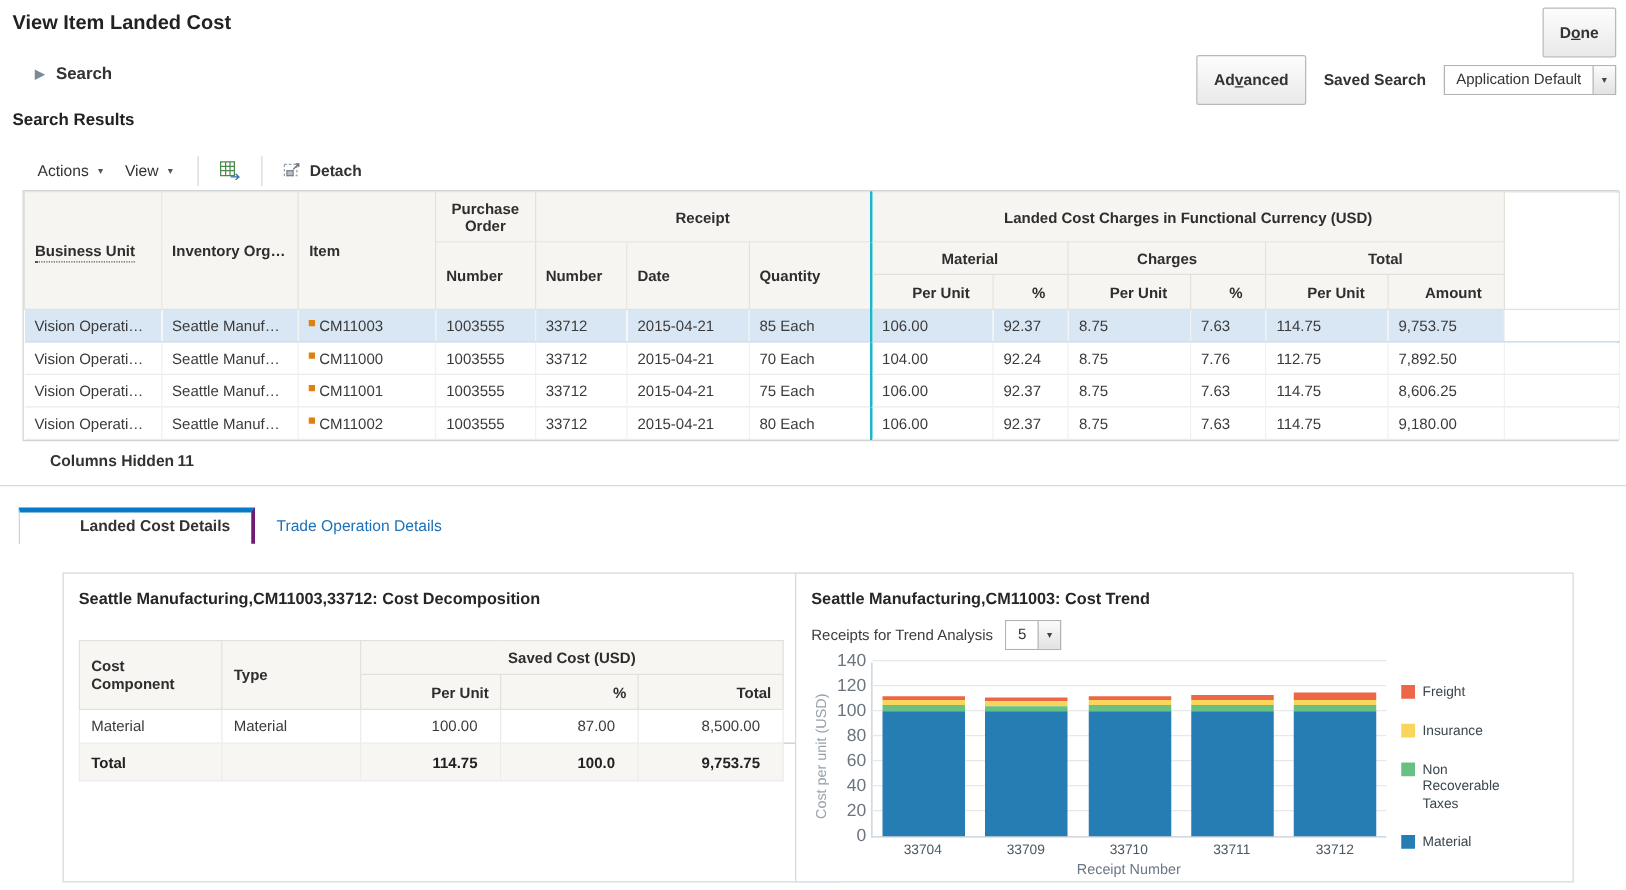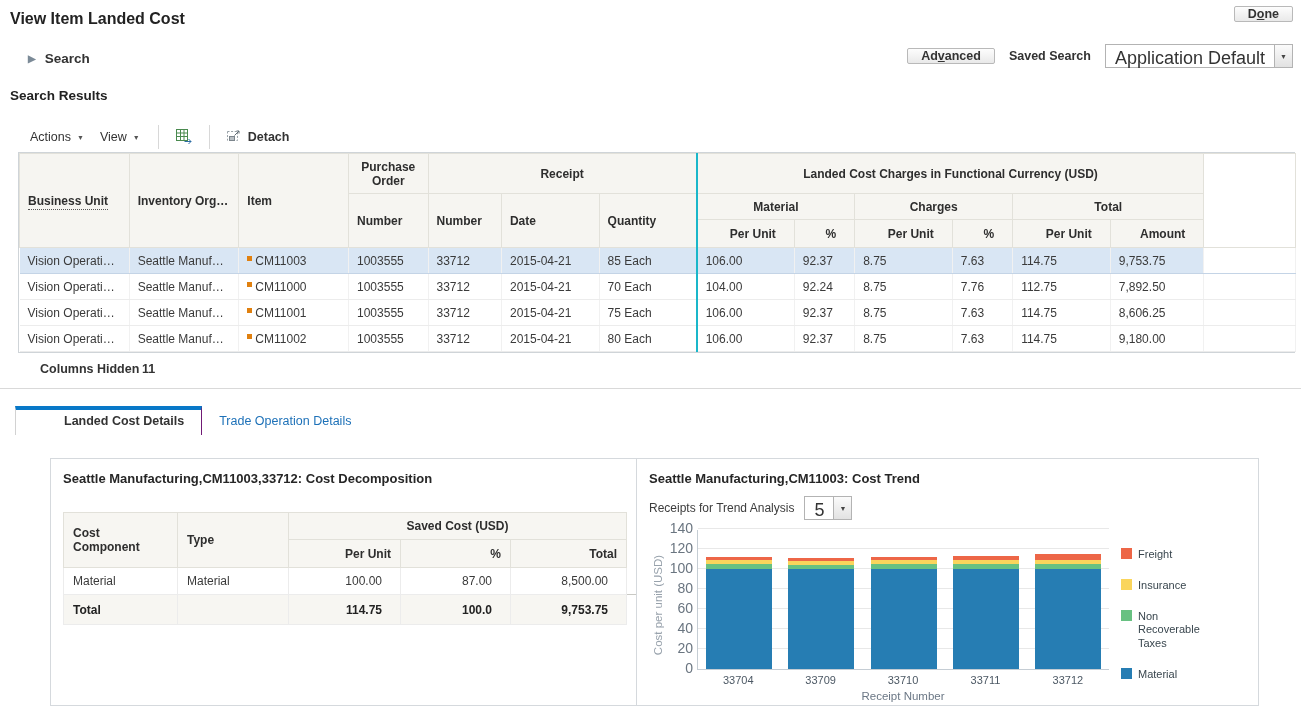--- a/index.html
+++ b/index.html
@@ -3,34 +3,34 @@
 <meta charset="utf-8">
 <style>
   * { box-sizing: border-box; }
   html,body { margin:0; padding:0; background:#fff; }
   body { font-family:"Liberation Sans", sans-serif; color:#333; font-size:12px; }
   .page { position:relative; width:1301px; height:712px; background:#fff; overflow:hidden;text-decoration:underline; }
   .abs { position:absolute; }
 
   
   .btn { display:inline-block; background:linear-gradient(#fdfdfd,#e9e9e9); border:1px solid #b9b9b9;
-         border-radius:2px; font-weight:bold; font-size:12.5px; color:#333; padding:0 13px; cursor:pointer;
+         border-radius:2px; font-weight:bold; font-size:12.5px; color:#333; padding:12px 13px; cursor:pointer;
          font-family:"Liberation Sans", sans-serif; }
   .btn u { text-decoration:underline; }
 
   
   .page-title { font-size:16px; font-weight:bold; color:#222; }
 
   
   .search-toggle { display:flex; align-items:center; gap:9px; font-size:13.5px; font-weight:bold; color:#333; cursor:pointer; }
   .disclosure { color:#7b8a97; font-size:10px; }
   .search-controls { display:flex; align-items:center; gap:14px; }
   .saved-search-label { font-size:12.5px; font-weight:bold; color:#333; }
   .select { display:inline-flex; align-items:stretch; border:1px solid #b3b3b3; height:24px; background:#fff; }
-  .select .val { padding:3px 9px 0 9px; font-size:18px; color:#333; background:#fff; }
+  .select .val { padding:3px 9px 0 9px; font-size:12px; color:#333; background:#fff; }
   .select .dd { width:18px; background:linear-gradient(#fbfbfb,#e2e2e2); border-left:1px solid #b3b3b3;
                 display:flex; align-items:center; justify-content:center; font-size:7px; color:#444; cursor:pointer; }
 
   .section-title { font-size:13.5px; font-weight:bold; color:#222; }
 
   
   .toolbar { display:flex; align-items:center; height:30px; }
   .menu-btn { display:flex; align-items:center; gap:6px; font-size:12.5px; color:#333; padding:4px 8px; cursor:pointer; }
   .caret { font-size:7px; color:#555; }
   .tsep { width:1px; height:24px; background:#d8d8d8; margin:0 10px; }
@@ -57,21 +57,21 @@
 
   .columns-hidden { display:flex; align-items:center; font-size:12.5px; }
   .columns-hidden .lab { font-weight:bold; width:102px; }
   .columns-hidden .val { font-weight:bold; color:#333; }
 
   .rule { border-top:1px solid #d9d9d9; width:1301px; }
 
   
   .tabs { display:flex; align-items:flex-end; height:31px; }
   .tab { padding:6px 17px 7px 17px; font-size:12.5px; cursor:pointer; }
-  .tab.active { border-top:4px solid #0878c8; border-left:1px solid #d2d2d2; border-right:1px solid #701a75;
+  .tab.active { border-top:4px solid #0878c8; border-left:1px solid #d2d2d2; border-right:3px solid #701a75;
                 font-weight:bold; color:#333; padding-top:4px; background:#fff;padding-left:48px; }
   .tab.inactive { color:#1d71b8; }
 
   
   .panel { position:absolute; top:458px; height:248px; border:1px solid #d5d9dd; background:#fff; padding:12px 12px; }
   .panel-title { font-size:13px; font-weight:bold; color:#262626; }
 
   
   table.decomp { border-collapse:collapse; table-layout:fixed; font-size:12px; margin-top:26px; }
   table.decomp th { background:#f7f6f2; border:1px solid #e2e1da; font-weight:bold; color:#2e2e2e; padding:3px 9px; }

